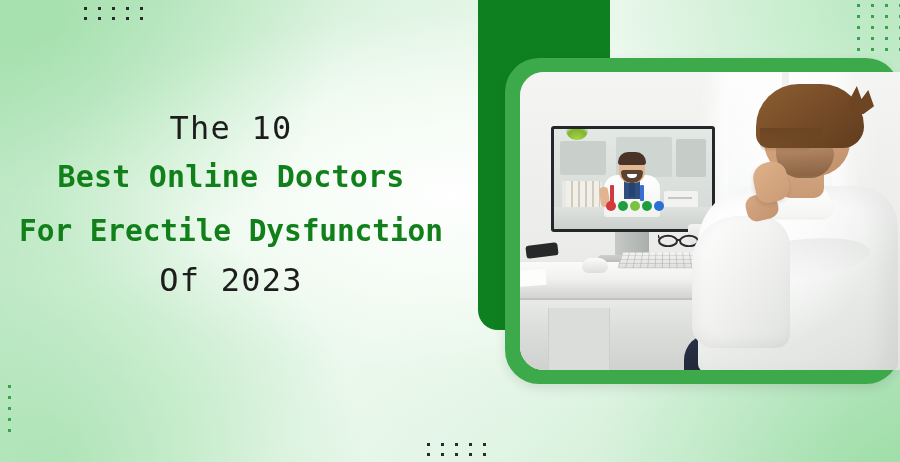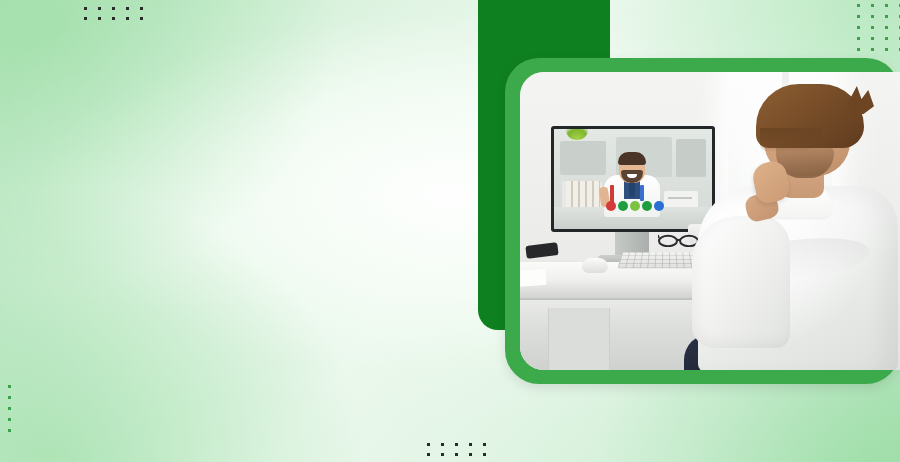--- a/index.html
+++ b/index.html
@@ -537,20 +537,26 @@
   </div>
 
   <div class="dots dots-lc">
     <span></span>
     <span></span>
     <span></span>
     <span></span>
     <span></span>
   </div>
 
+  <div class="headline">
+    <span class="hl-line hl-thin">The 10</span>
+    <span class="hl-line hl-bold">Best Online Doctors</span>
+    <span class="hl-line hl-bold wide">For Erectile Dysfunction</span>
+    <span class="hl-line hl-thin">Of 2023</span>
+  </div>
 
   <div class="visual">
 
     <div class="slab"></div>
     <div class="frame"></div>
 
     <div class="photo">
       <div class="scene">
 
         <div class="scene-wall"></div>

